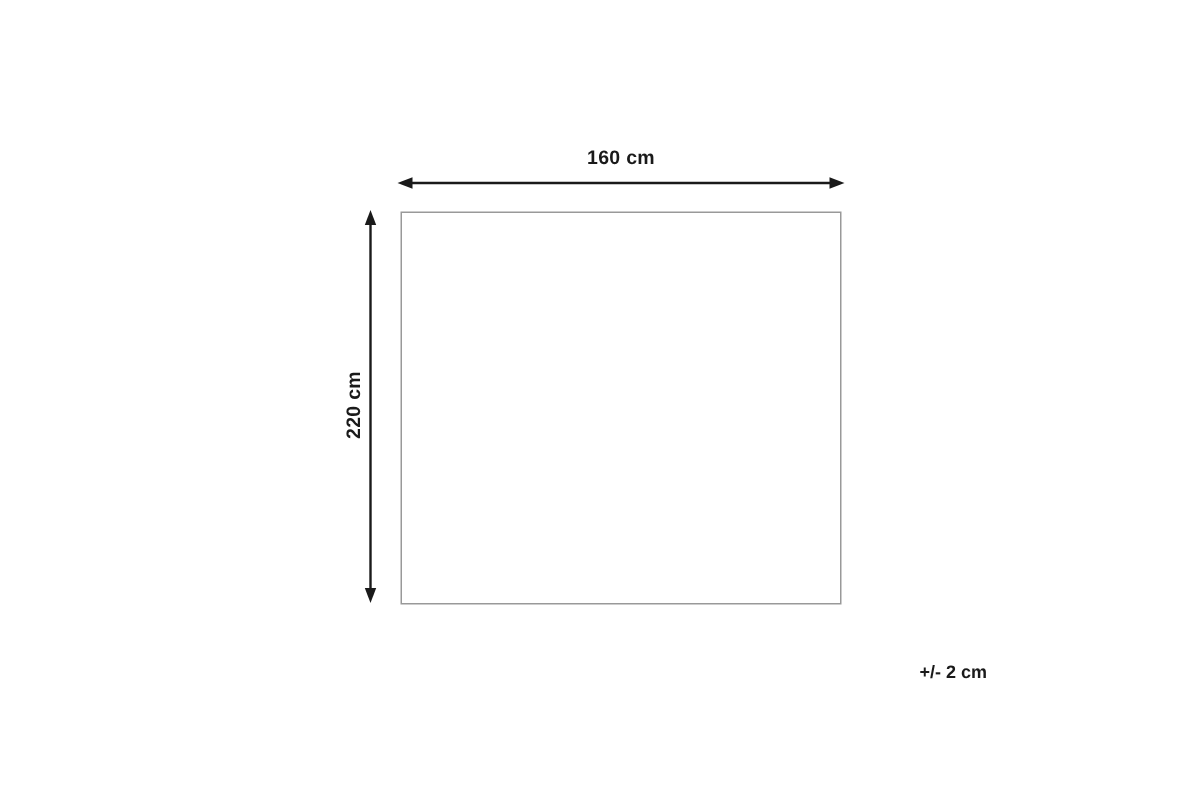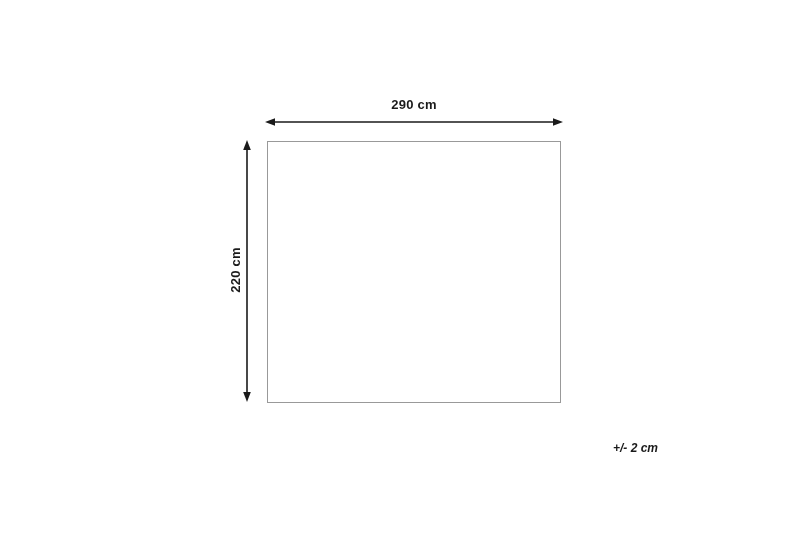--- a/index.html
+++ b/index.html
@@ -78,29 +78,28 @@
     transform-origin: center center;
   }
   .tolerance-label {
     position: absolute;
     left: 613px;
     top: 441px;
     color: var(--text-color, #1a1a1a);
     font-size: 12px;
     font-weight: bold;
     white-space: nowrap;
-    font-style: italic;
   }
 </style>
 </head>
 <body>
 
 <div class="diagram">
 
-  <span class="dim-label width-label">290 cm</span>
+  <span class="dim-label width-label">160 cm</span>
 
   <svg class="dim-arrow width-arrow" viewBox="0 0 302 14" xmlns="http://www.w3.org/2000/svg">
     <line x1="10" y1="7" x2="292" y2="7"></line>
     <polygon points="2,7 12,3.2 12,10.8"></polygon>
     <polygon points="300,7 290,3.2 290,10.8"></polygon>
   </svg>
 
   <span class="dim-label height-label">220 cm</span>
 
   <svg class="dim-arrow height-arrow" viewBox="0 0 14 266" xmlns="http://www.w3.org/2000/svg">

